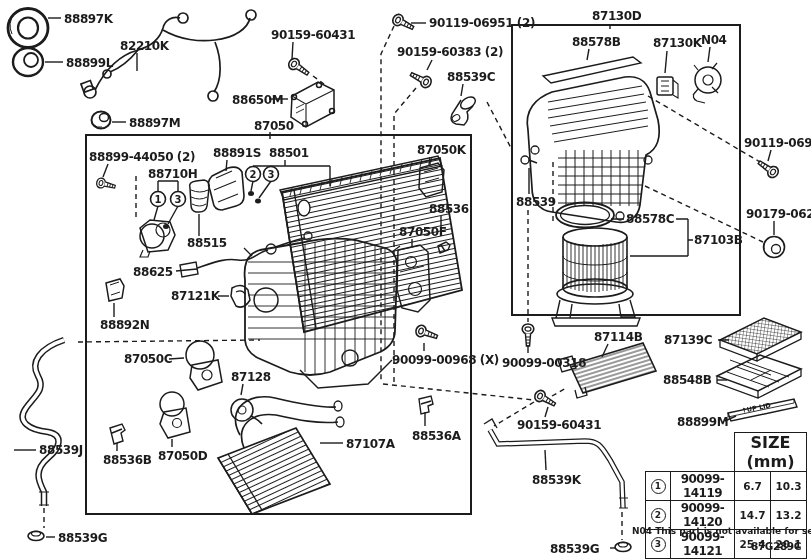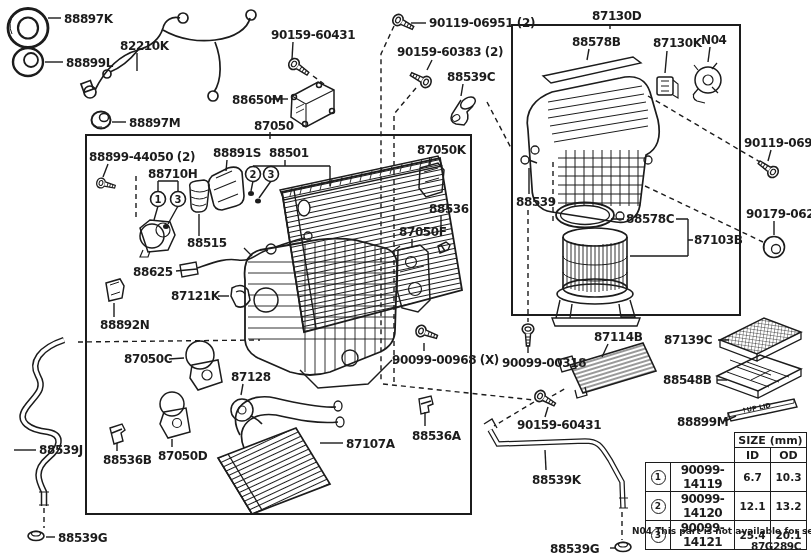--- a/index.html
+++ b/index.html
@@ -10,21 +10,21 @@
            letter-spacing:-0.4px;fill:#1c1c1c;}
   svg text.small{font-size:9px;letter-spacing:0;}
   svg text.code{font-size:10.5px;}
   svg text.callout{font-size:10px;text-anchor:middle;letter-spacing:0;}
   svg text.tiny{font-size:6.5px;font-weight:bold;letter-spacing:0;}
   .size-table{position:absolute;left:645px;top:432px;border-collapse:collapse;
               font-size:11px;font-weight:bold;color:#1c1c1c;}
   .size-table td{border:1.8px solid #1c1c1c;padding:0 2px;text-align:center;
                  height:16px;box-sizing:border-box;}
   .size-table td.blank{border:none;}
-  .size-table tr.hdr td{height:15px;font-size:11px;margin-top:28px;}
+  .size-table tr.hdr td{height:15px;font-size:16px;margin-top:28px;}
   .size-table td.part{letter-spacing:-0.5px;font-size:12px;width:64px;}
   .size-table td.numcell{width:25px;}
   .size-table td.val{width:36px;font-size:10.5px;}
   .circ{display:inline-block;width:13px;height:13px;line-height:12px;border:1.5px solid #1c1c1c;
         border-radius:50%;font-size:9px;text-align:center;vertical-align:middle;}
 </style>
 </head>
 <body>
 
 <div class="stage">
@@ -456,35 +456,30 @@
   <text class="small" x="632" y="534">N04 This part is not available for service</text>
   <text class="code" x="751" y="550">87G289C</text>
 </svg>
 
 <table class="size-table">
   <tbody>
         <tr class="hdr">
     <td class="blank" colspan="2"></td>
     <td colspan="2">SIZE (mm)</td>
   </tr>
-  <tr class="hdr">
-    <td class="blank" colspan="2"></td>
-    <td>ID</td>
-    <td>OD</td>
-  </tr>
   <tr>
     <td class="numcell"><span class="circ">1</span></td>
     <td class="part">90099-14119</td>
     <td class="val">6.7</td>
     <td class="val">10.3</td>
   </tr>
   <tr>
     <td class="numcell"><span class="circ">2</span></td>
     <td class="part">90099-14120</td>
-    <td class="val">12.1</td>
+    <td class="val">14.7</td>
     <td class="val">13.2</td>
   </tr>
   <tr>
     <td class="numcell"><span class="circ">3</span></td>
     <td class="part">90099-14121</td>
     <td class="val">25.4</td>
     <td class="val">20.1</td>
   </tr>
 </tbody>
     </table>

